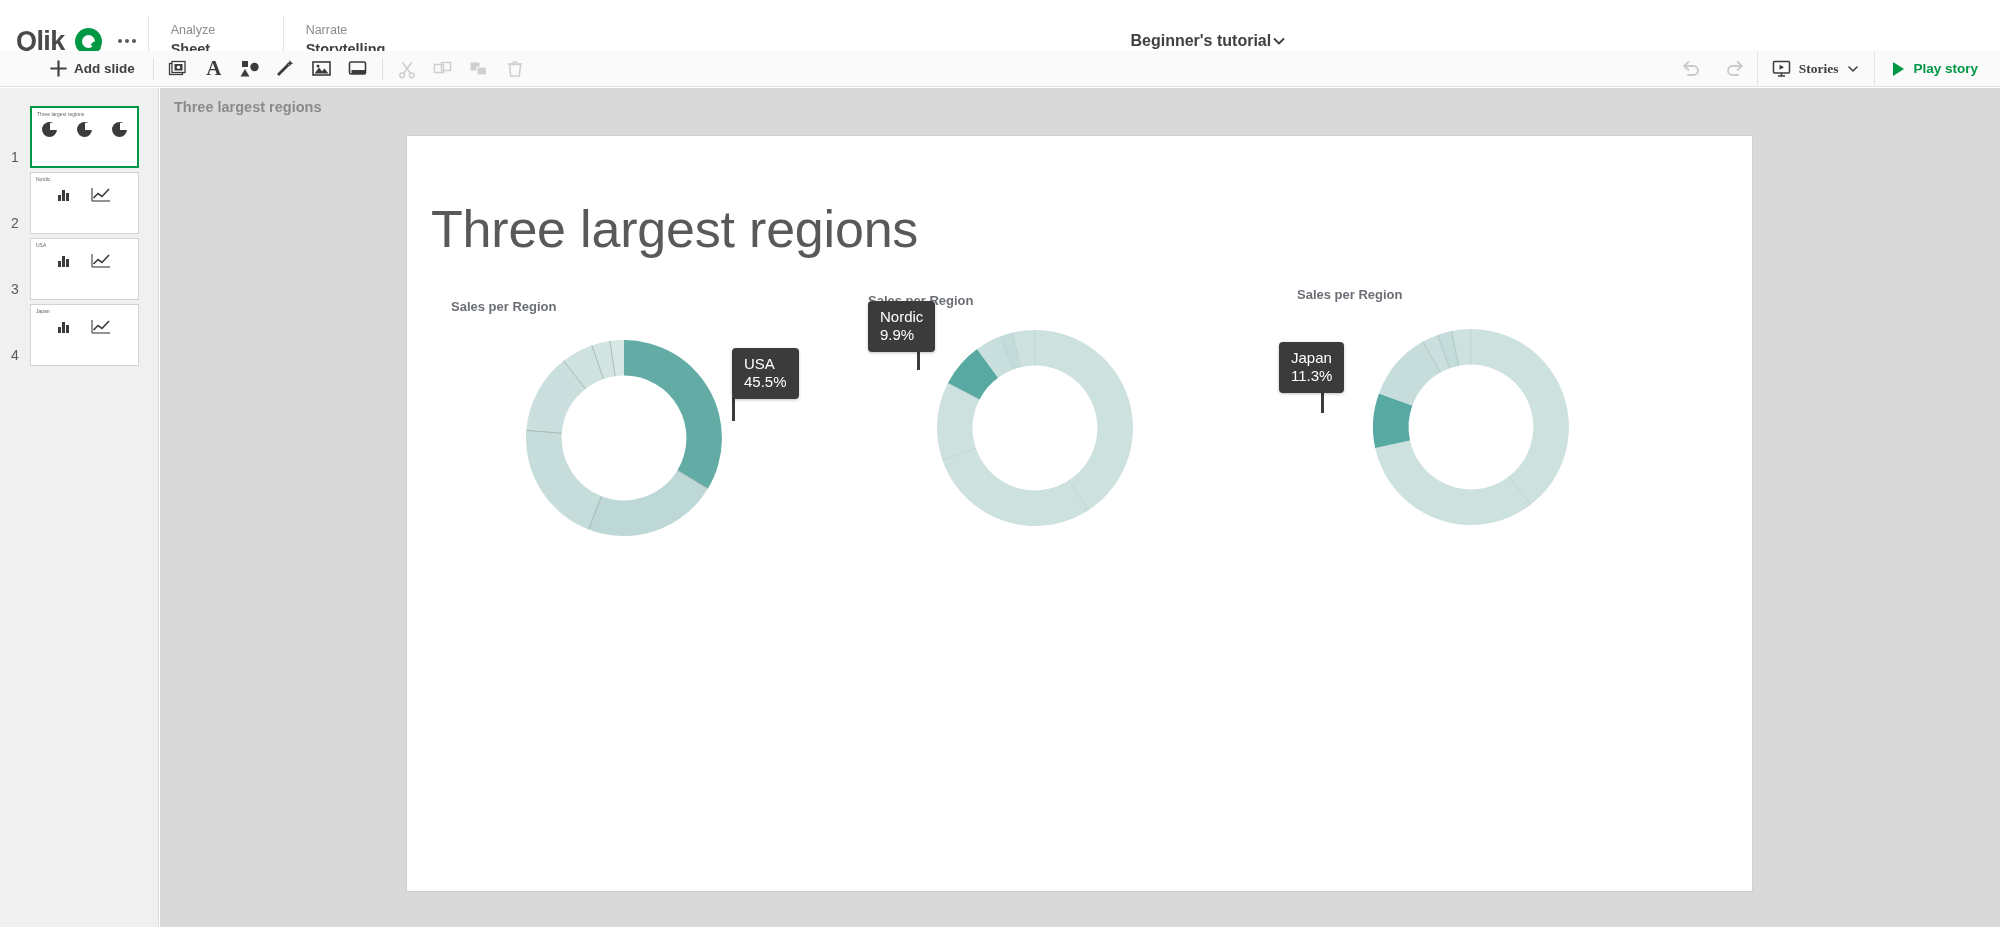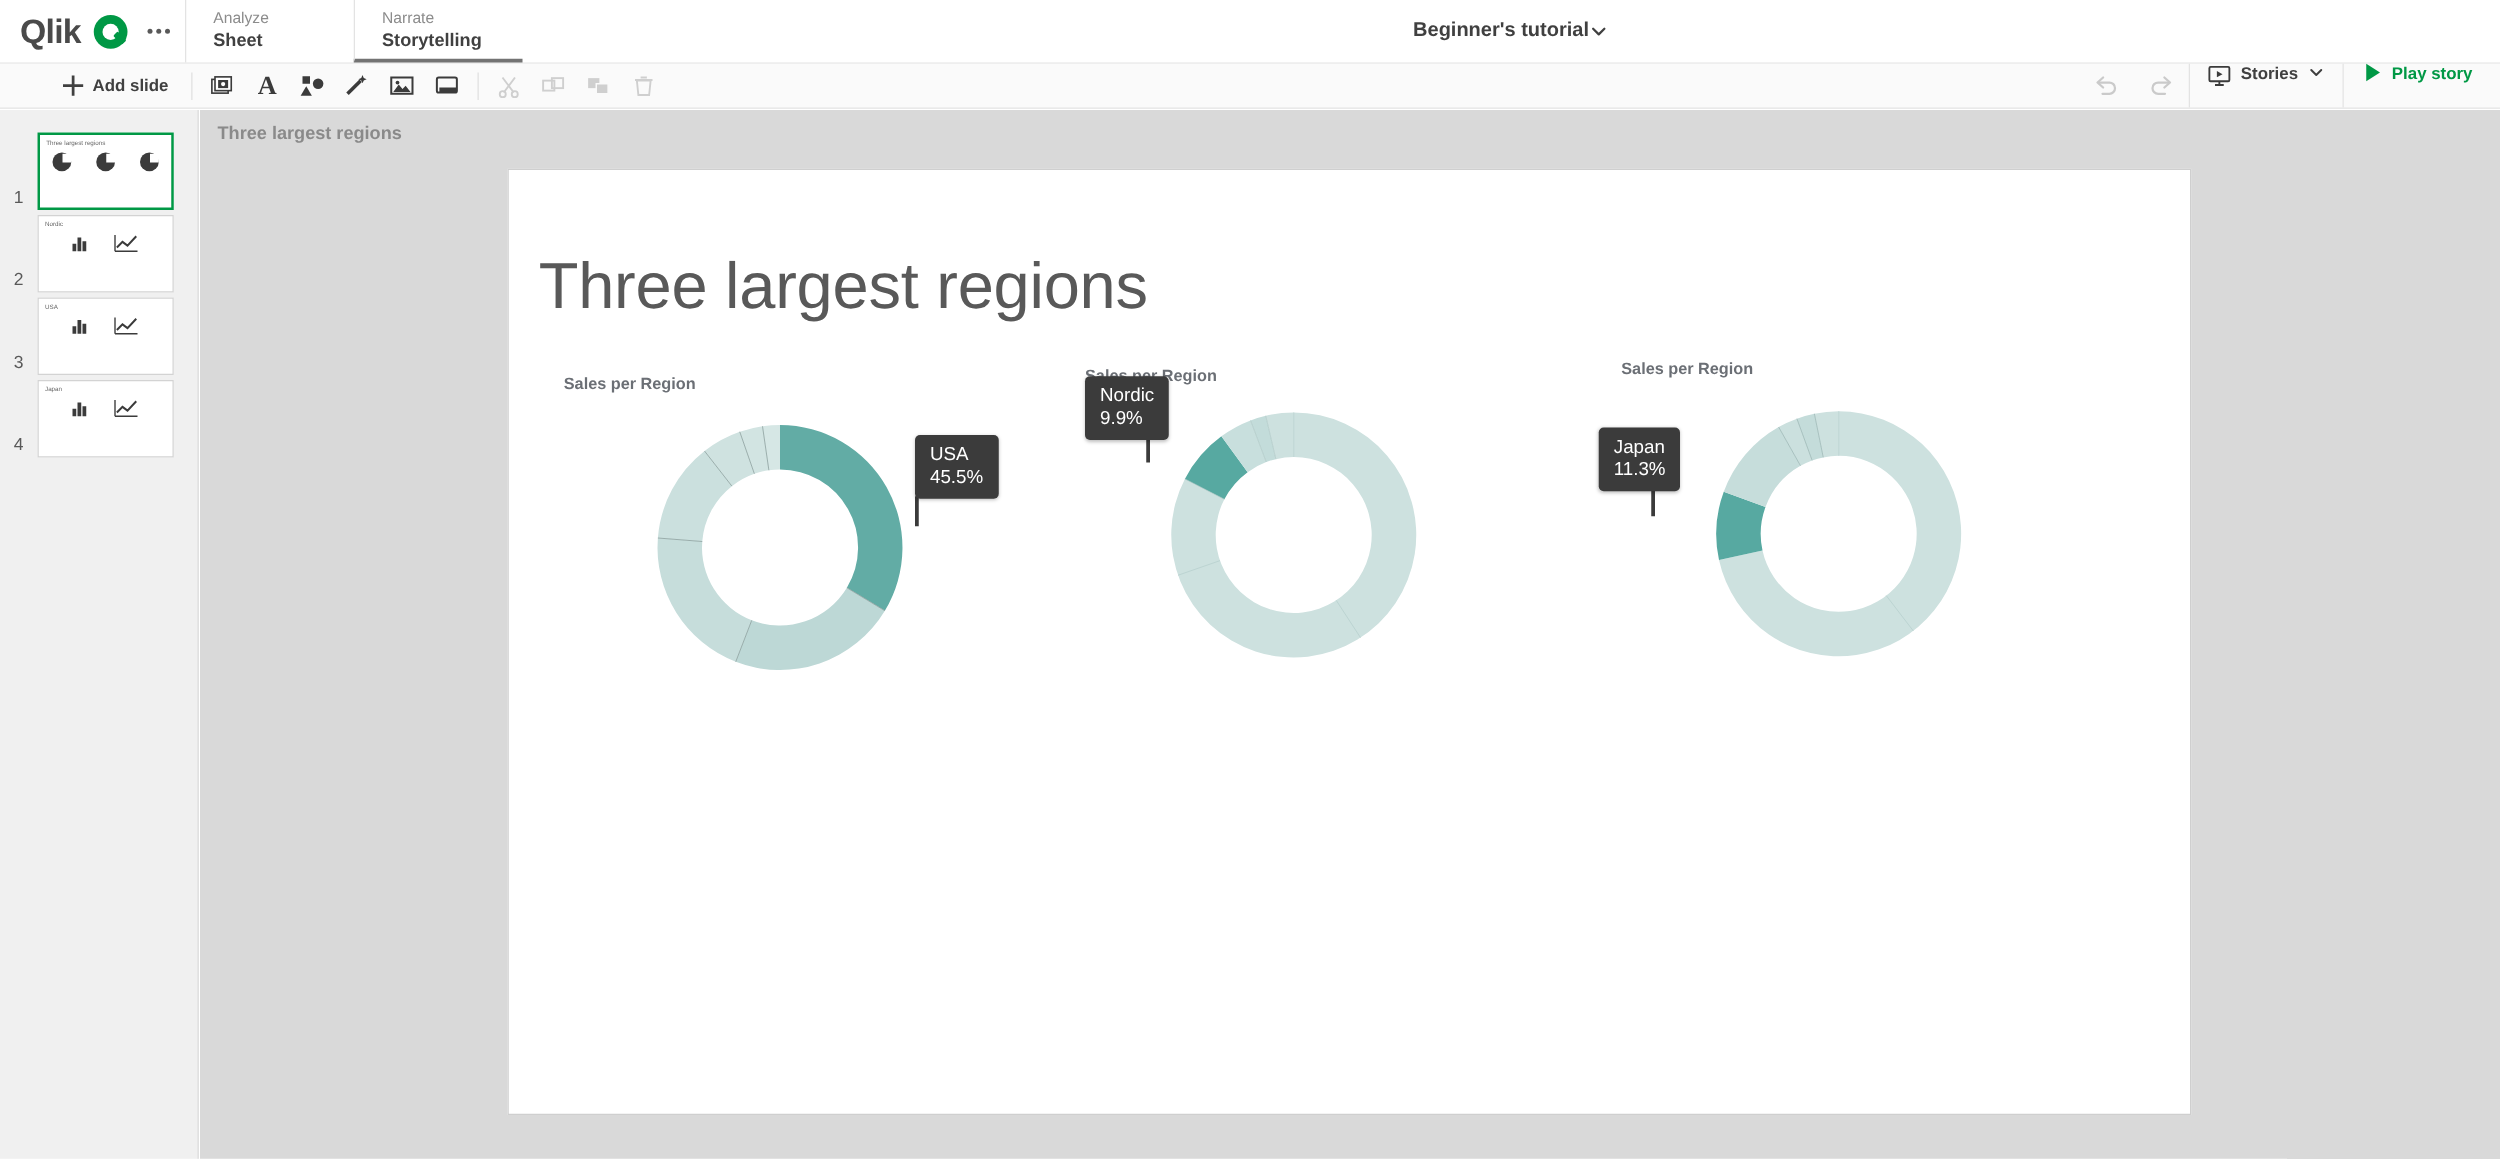--- a/index.html
+++ b/index.html
@@ -7,21 +7,21 @@
     margin: 0; padding: 0;
     width: 2000px; height: 927px;
     overflow: hidden;
     background: #ffffff;
     font-family: "Liberation Sans", sans-serif;
     -webkit-font-smoothing: antialiased;
   }
 
   
   #topnav {
-    position: absolute; left: 0; top: 0;
+    position: absolute; left: 0; top: 16px;
     width: 2000px; height: 51px;
     background: #ffffff;
     border-bottom: 1px solid #e3e3e3;
     display: flex; align-items: stretch;
   }
   #logo-wrap {
     display: flex; align-items: center;
     padding-left: 16px; padding-right: 8px;
     gap: 10px;
   }
@@ -103,37 +103,38 @@
     cursor: pointer; color: #404040; font-size: 13.5px; font-weight: bold;
   }
   .tb-icon-btn {
     width: 36px; height: 100%;
     display: flex; align-items: center; justify-content: center;
     cursor: pointer;
   }
   .tb-icon-btn.disabled { cursor: default; }
   .tb-sep { width: 1px; height: 22px; background: #e0e0e0; margin: 0 6px; }
   #play-btn {
-    display: flex; gap: 9px;
+    display: flex; align-items: center; gap: 9px;
     height: 100%; padding: 0 22px 0 18px;
     border-left: 1px solid #e3e3e3;
     cursor: pointer;
   }
   #play-label { color: #009845; font-size: 13.5px; font-weight: bold; }
   .play-tri {
     width: 0; height: 0;
     border-left: 11px solid #009845;
     border-top: 7px solid transparent;
     border-bottom: 7px solid transparent;
   }
   #stories-btn {
-    display: flex; align-items: flex-start; gap: 8px;
+    display: flex; align-items: center; gap: 8px;
     height: 100%; padding: 0 14px;
     border-left: 1px solid #e3e3e3;
     cursor: pointer;
+    font-family: Liberation Serif, serif;
   }
   #stories-label { color: #404040; font-size: 13.5px; font-weight: bold; }
 
   
   #sidebar {
     position: absolute; left: 0; top: 88px;
     width: 159px; height: 839px;
     background: #f0f0f0;
     border-right: 1px solid #dcdcdc;
     overflow: hidden;

